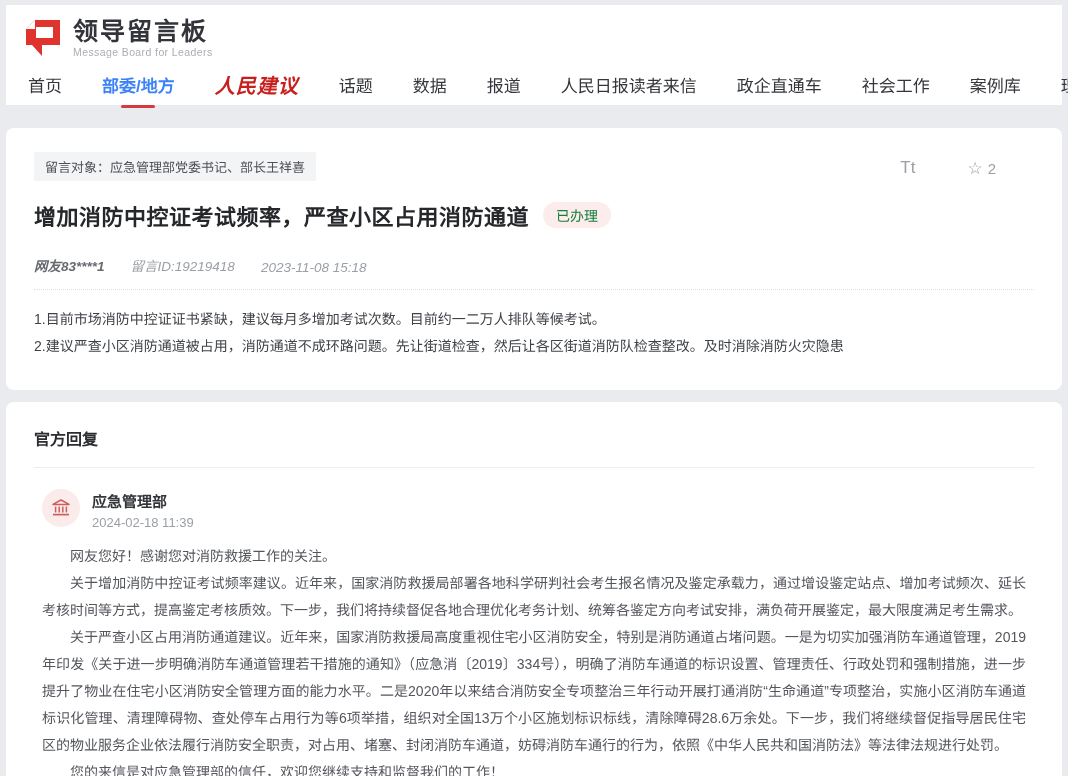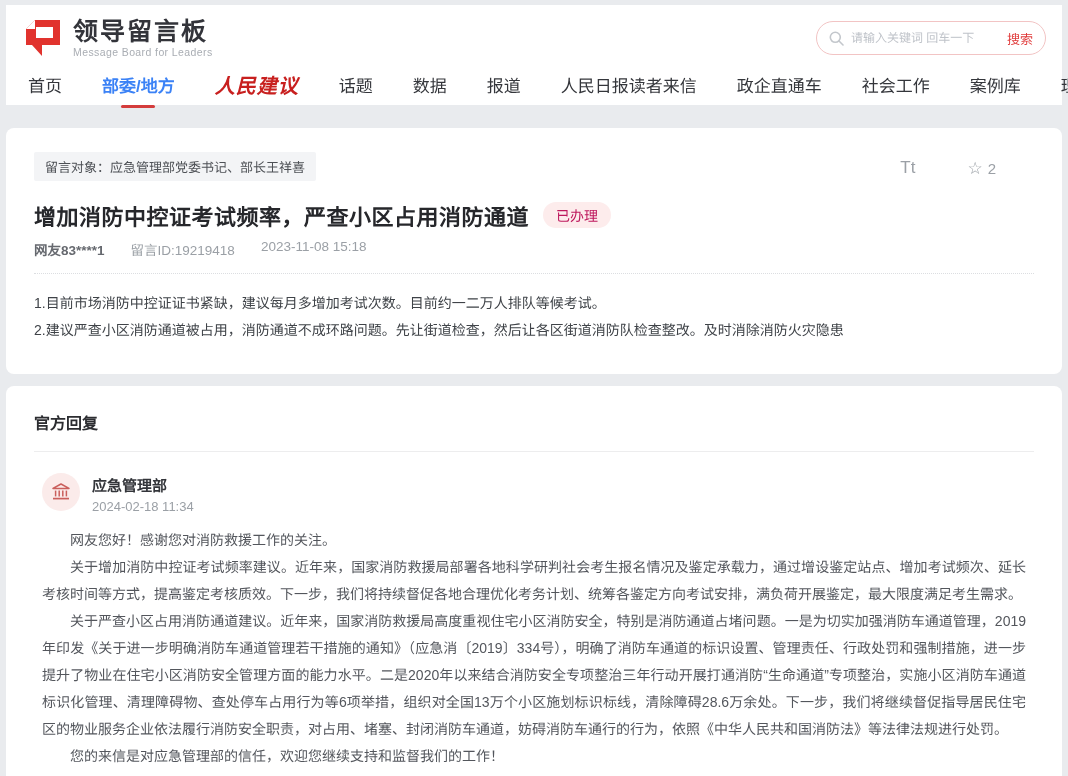--- a/index.html
+++ b/index.html
@@ -50,25 +50,25 @@
     font-size:13px; padding:5px 11px; border-radius:2px;
   }
   .tools { position:absolute; top:30px; right:66px; display:flex; align-items:center; gap:52px; color:#9ba0a6; }
   .tool-font { font-size:17px; cursor:pointer; letter-spacing:0; }
   .tool-star { display:flex; align-items:center; gap:5px; cursor:pointer; font-size:15px; }
   .tool-star .glyph { font-size:17px; line-height:1; }
 
   .title-row { display:flex; align-items:center; margin-top:18px; }
   .msg-title { font-size:22px; font-weight:700; color:#26272b; letter-spacing:.5px; }
   .status-badge {
-    margin-left:14px; background:#fdecec; color:#be185d; font-size:14px;
+    margin-left:14px; background:#fdecec; color:#15803d; font-size:14px;
     padding:3px 13px; border-radius:14px; white-space:nowrap;
   }
 
-  .meta-row { display:flex; align-items:flex-start; gap:26px; margin-top:8px; padding-bottom:14px; border-bottom:1px dotted #dcdee1; font-size:13.5px; }
+  .meta-row { display:flex; align-items:flex-end; gap:26px; margin-top:24px; padding-bottom:14px; border-bottom:1px dotted #dcdee1; font-size:13.5px;font-style:italic; }
   .meta-author { color:#66696f; font-weight:700; }
   .meta-dim { color:#9ba0a6; }
 
   .msg-body { margin-top:16px; }
   .msg-body p { font-size:14px; color:#3f4348; line-height:27px; }
 
   .reply-head { font-size:16px; font-weight:700; color:#2c2d31; }
   .reply-divider { border:none; border-top:1px solid #ededee; margin:17px 0 0 0; }
 
   .org-row { display:flex; align-items:flex-start; gap:12px; margin-top:21px; padding-left:8px; }
@@ -93,28 +93,20 @@
         <svg class="logo-mark" viewBox="0 0 42 40">
           <path d="M13 2 L38 2 L38 27 L20 27 L20 38 L10 27 L4 27 L4 11 Z" fill="#e1332e"></path>
           <path d="M14 9 L31 9 L31 20 L14 20 Z" fill="#ffffff"></path>
           <path d="M4 11 L13 2 L13 11 Z" fill="#ffffff"></path>
           <path d="M20 27 L20 38 L29 27 Z" fill="#ffffff"></path>
         </svg>
         <div class="logo-text">
           <div class="cn">领导留言板</div>
           <div class="en">Message Board for Leaders</div>
         </div>
-      </div>
-      <div class="search">
-        <svg width="15" height="15" viewBox="0 0 15 15">
-          <circle cx="6.3" cy="6.3" r="5" fill="none" stroke="#c3c7cc" stroke-width="1.6"></circle>
-          <line x1="10" y1="10" x2="14" y2="14" stroke="#c3c7cc" stroke-width="1.6" stroke-linecap="round"></line>
-        </svg>
-        <input type="text" value="" placeholder="请输入关键词 回车一下" style="">
-        <span class="go">搜索</span>
       </div>
     </div>
     <nav class="nav">
       <span class="nav-item">首页</span>
       <span class="nav-item active">部委/地方</span>
       <span class="nav-item brand">人民建议</span>
       <span class="nav-item">话题</span>
       <span class="nav-item">数据</span>
       <span class="nav-item">报道</span>
       <span class="nav-item">人民日报读者来信</span>
@@ -163,21 +155,21 @@
           <path d="M10 2 L18 6.4 L2 6.4 Z" fill="none" stroke="#ca5f5c" stroke-width="1.5" stroke-linejoin="round"></path>
           <line x1="4.6" y1="8.6" x2="4.6" y2="14.4" stroke="#ca5f5c" stroke-width="1.5"></line>
           <line x1="8.2" y1="8.6" x2="8.2" y2="14.4" stroke="#ca5f5c" stroke-width="1.5"></line>
           <line x1="11.8" y1="8.6" x2="11.8" y2="14.4" stroke="#ca5f5c" stroke-width="1.5"></line>
           <line x1="15.4" y1="8.6" x2="15.4" y2="14.4" stroke="#ca5f5c" stroke-width="1.5"></line>
           <line x1="2" y1="16.6" x2="18" y2="16.6" stroke="#ca5f5c" stroke-width="1.7"></line>
         </svg>
       </span>
       <div>
         <div class="org-name">应急管理部</div>
-        <div class="org-time">2024-02-18 11:34</div>
+        <div class="org-time">2024-02-18 11:39</div>
       </div>
     </div>
 
     <div class="reply-body">
       <p>网友您好！感谢您对消防救援工作的关注。</p>
       <p>关于增加消防中控证考试频率建议。近年来，国家消防救援局部署各地科学研判社会考生报名情况及鉴定承载力，通过增设鉴定站点、增加考试频次、延长考核时间等方式，提高鉴定考核质效。下一步，我们将持续督促各地合理优化考务计划、统筹各鉴定方向考试安排，满负荷开展鉴定，最大限度满足考生需求。</p>
       <p>关于严查小区占用消防通道建议。近年来，国家消防救援局高度重视住宅小区消防安全，特别是消防通道占堵问题。一是为切实加强消防车通道管理，2019年印发《关于进一步明确消防车通道管理若干措施的通知》（应急消〔2019〕334号），明确了消防车通道的标识设置、管理责任、行政处罚和强制措施，进一步提升了物业在住宅小区消防安全管理方面的能力水平。二是2020年以来结合消防安全专项整治三年行动开展打通消防“生命通道”专项整治，实施小区消防车通道标识化管理、清理障碍物、查处停车占用行为等6项举措，组织对全国13万个小区施划标识标线，清除障碍28.6万余处。下一步，我们将继续督促指导居民住宅区的物业服务企业依法履行消防安全职责，对占用、堵塞、封闭消防车通道，妨碍消防车通行的行为，依照《中华人民共和国消防法》等法律法规进行处罚。</p>
       <p>您的来信是对应急管理部的信任，欢迎您继续支持和监督我们的工作！</p>
     </div>
   </section>

